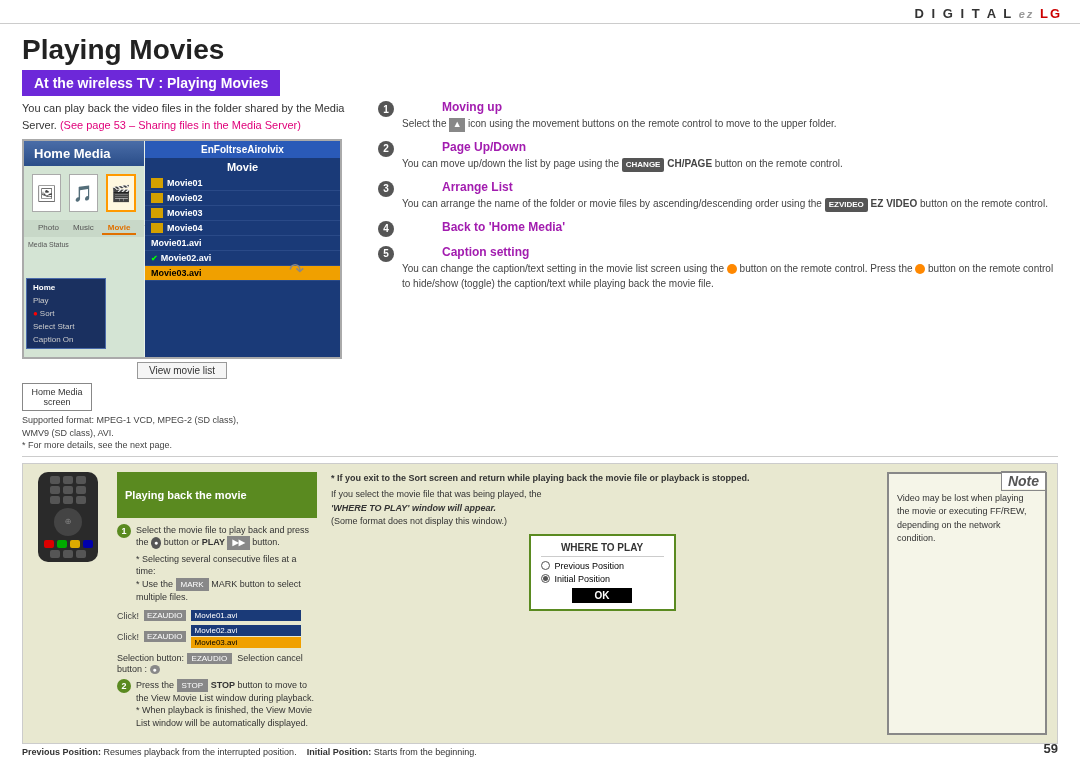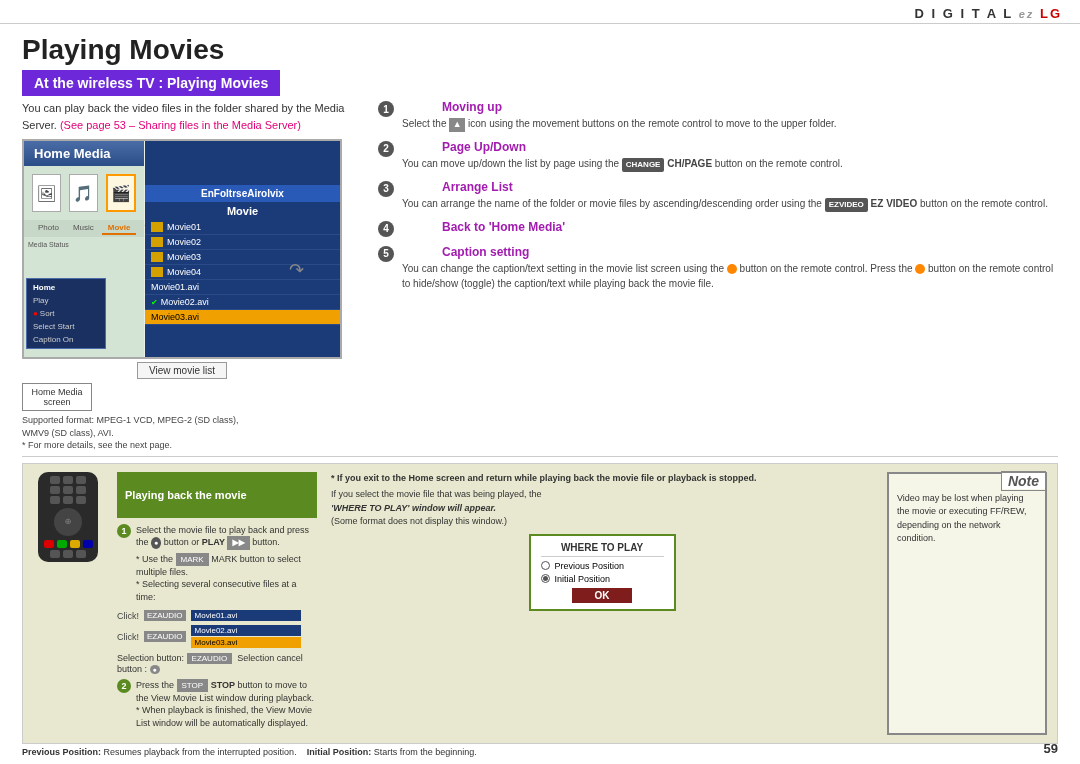--- a/index.html
+++ b/index.html
@@ -141,37 +141,37 @@
       height: 220px;
       background: #1a3a78;
     }
     .movie-panel-header {
       background: #2a5ab8;
       color: #fff;
       font-size: 10px;
       font-weight: bold;
       padding: 3px 6px;
       text-align: center;
-      margin-top: 44px;
     }
     .movie-panel-title {
       background: #1a3a78;
       color: #fff;
       font-size: 11px;
       font-weight: bold;
       padding: 3px 8px;
       text-align: center;
     }
     .movie-list-item {
       display: flex;
       align-items: center;
       padding: 2px 6px;
       font-size: 9px;
       color: #fff;
       border-bottom: 1px solid #2a4a88;
+      font-weight: bold;
     }
     .movie-list-item.highlighted {
       background: #f0a000;
       color: #000;
     }
     .movie-list-item .folder-icon {
       width: 12px;
       height: 10px;
       background: #d4a000;
       margin-right: 4px;
@@ -505,21 +505,21 @@
     .radio-circle.filled::after {
       content: '';
       width: 5px;
       height: 5px;
       background: #555;
       border-radius: 50%;
     }
     .wtp-ok-btn {
       display: block;
       margin: 4px auto 0;
-      background: #7f1d1d;
+      background: #000000;
       color: #fff;
       font-size: 10px;
       font-weight: bold;
       padding: 2px 20px;
       text-align: center;
       border: none;
       width: 60px;
     }
 
     
@@ -784,22 +784,22 @@
   </div>
 
   <div class="playback-instructions">
     <div class="playback-header">Playing back the movie</div>
 
     <div class="play-step">
       <div class="play-step-number">1</div>
       <div class="play-step-text">
         Select the movie file to play back and press the <span style="display:inline-block;background:#555;color:#fff;font-size:7px;padding:1px 3px;border-radius:50%;">●</span> button or <strong>PLAY</strong> <span class="play-btn">▶▶</span> button.
         <div style="margin-top:3px;">
+          <div>* Selecting several consecutive files at a time:</div>
           <div>* Use the <span class="selection-btn">MARK</span> MARK button to select multiple files.</div>
-          <div>* Selecting several consecutive files at a time:</div>
         </div>
       </div>
     </div>
 
     <div class="click-list-area">
       <div class="click-row">
         <span class="click-label">Click!</span>
         <span style="font-size:8px;background:#888;color:#fff;padding:1px 3px;">EZAUDIO</span>
         <div class="mini-file-list">
           <div class="mini-file-item">Movie01.avi</div>
@@ -823,21 +823,21 @@
     <div class="play-step" style="margin-top:5px;">
       <div class="play-step-number">2</div>
       <div class="play-step-text">
         Press the <span class="selection-btn">STOP</span> <strong>STOP</strong> button to move to the View Movie List window during playback.
         <div>* When playback is finished, the View Movie List window will be automatically displayed.</div>
       </div>
     </div>
   </div>
 
   <div class="where-to-play-section">
-    <div class="if-exit-text">* If you exit to the Home screen and return while playing back the movie file or playback is stopped.</div>
+    <div class="if-exit-text">* If you exit to the Sort screen and return while playing back the movie file or playback is stopped.</div>
     <div class="where-to-play-info" style="margin-top:4px;">
       <span>If you select the movie file that was being played, the</span><br>
       <span class="bold-italic">'WHERE TO PLAY' window will appear.</span><br>
       <span>(Some format does not display this window.)</span>
     </div>
 
     <div class="where-to-play-box">
       <div class="wtp-title">WHERE TO PLAY</div>
       <div class="wtp-option">
         <div class="radio-circle"></div>

